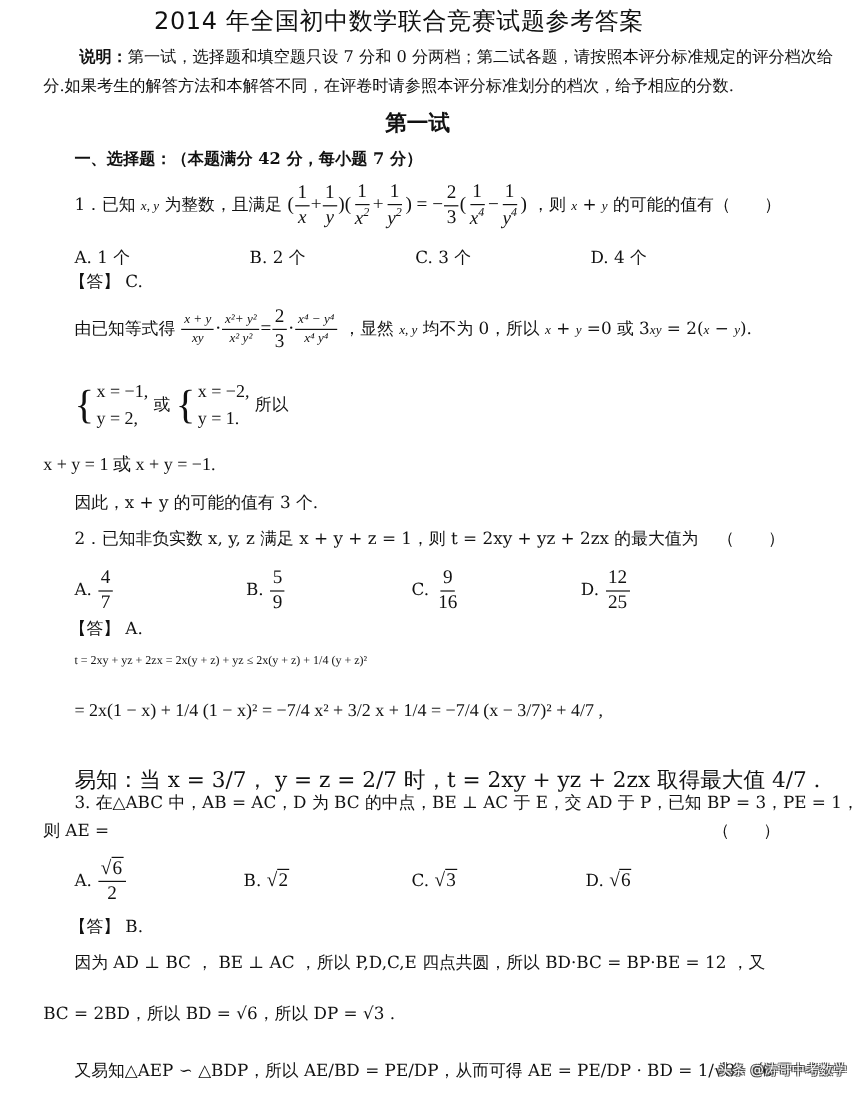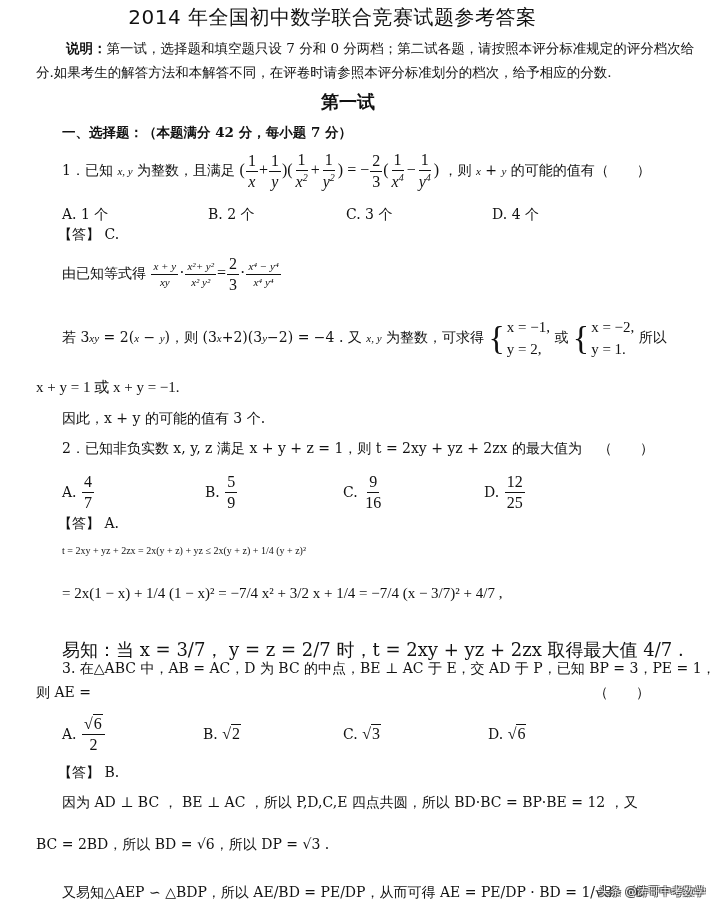--- a/index.html
+++ b/index.html
@@ -85,24 +85,24 @@
       </span>·<span class="frac small">
         <span class="n">x²+ y²</span>
         <span class="d">x² y²</span>
       </span>=<span class="frac">
         <span class="n">2</span>
         <span class="d">3</span>
       </span>·<span class="frac small">
         <span class="n">x⁴ − y⁴</span>
         <span class="d">x⁴ y⁴</span>
       </span></span>
+  <span>，显然 <span class="i">x, y</span> 均不为 0，所以 <span class="i">x</span> + <span class="i">y</span> =0 或 3<span class="i">xy</span> = 2(<span class="i">x</span> − <span class="i">y</span>).</span>
 </div>
 
 <div class="abs" style="top:316px; left:62px;">
-  <span>若 3<span class="i">xy</span> = 2(<span class="i">x</span> − <span class="i">y</span>)，则 (3<span class="i">x</span>+2)(3<span class="i">y</span>−2) = −4 . 又 <span class="i">x, y</span> 为整数，可求得</span>
   <span class="brace">
       <span class="b">{</span>
       <span class="lines">
         <span>x = −1,</span>
         <span>y = 2,</span>
       </span>
     </span>
   <span>或</span>
   <span class="brace">
       <span class="b">{</span>

